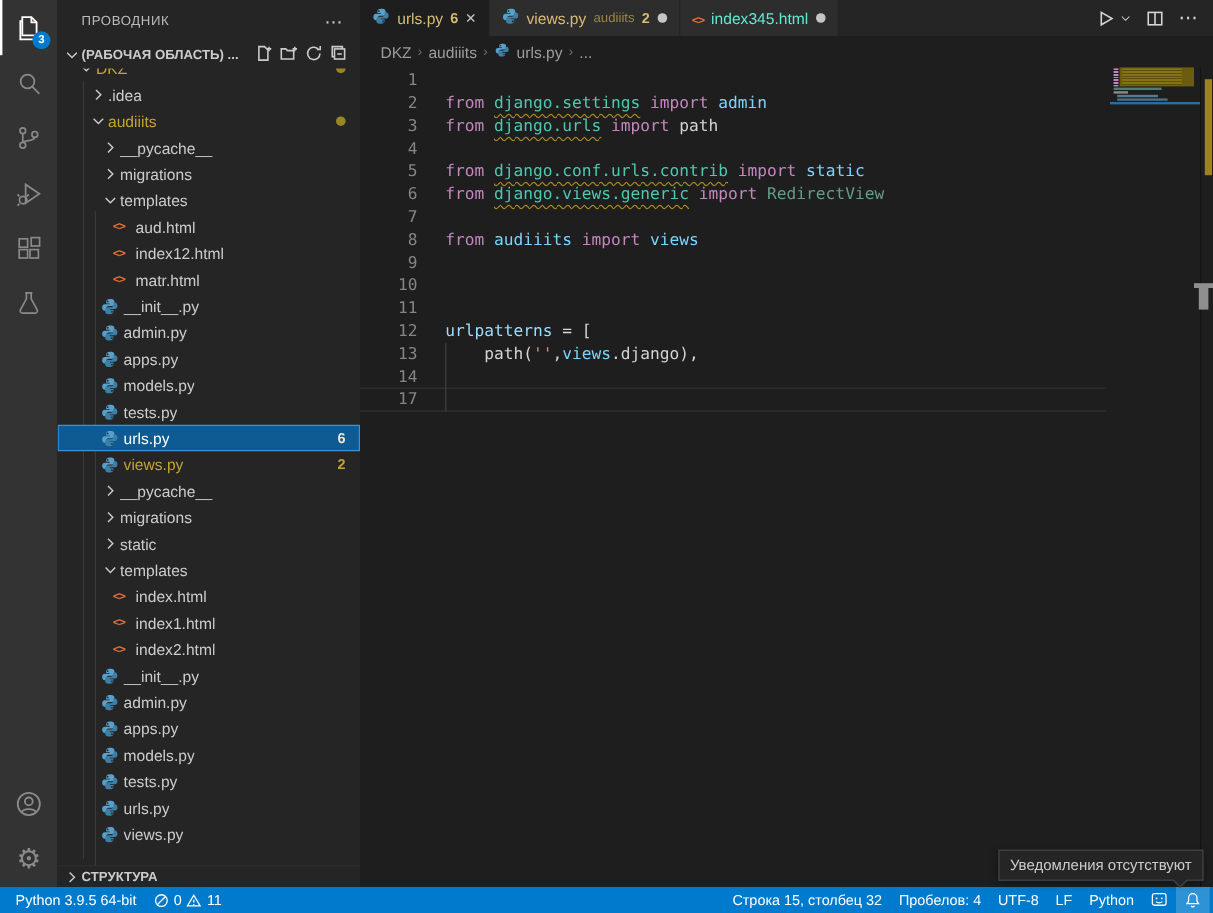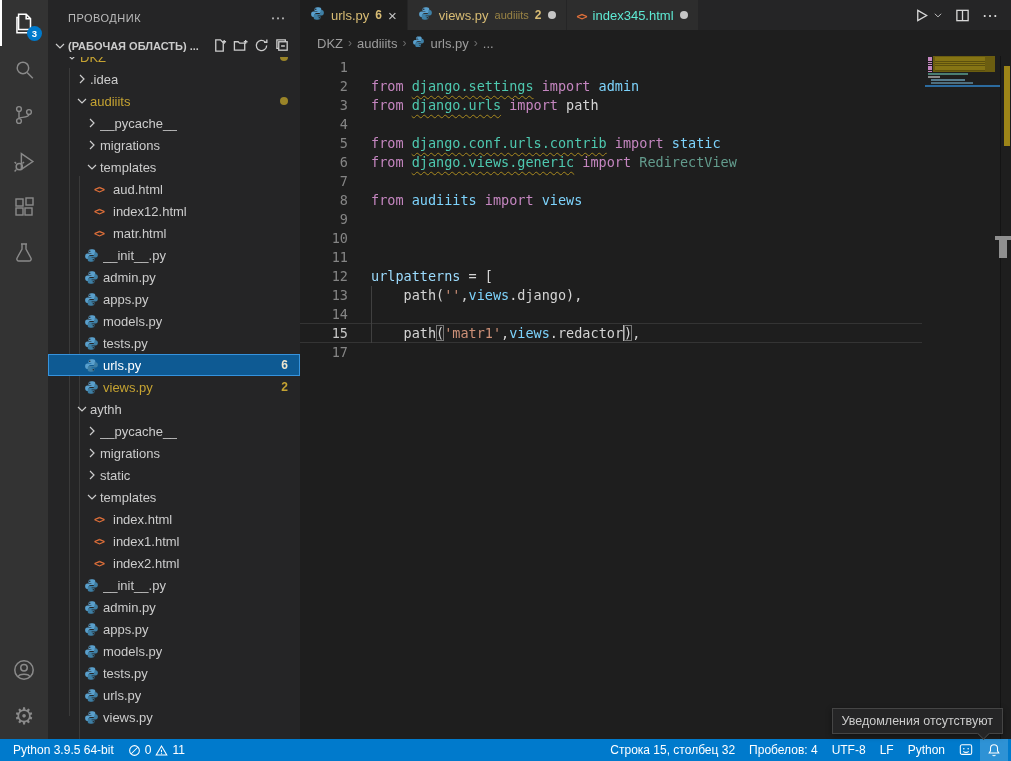--- a/index.html
+++ b/index.html
@@ -328,58 +328,50 @@
             <svg width="15" height="15" viewBox="0 0 16 16">
               <path d="M7.8 1.3c-1.8 0-3 .8-3 2.4v1.5h3.1v.7H3.5c-1.5 0-2.3 1.2-2.3 2.8 0 1.6.8 2.9 2.3 2.9h1.3V9.7c0-1.2 1-2.2 2.2-2.2h3c1.2 0 2.1-1 2.1-2.2V3.7c0-1.6-1.2-2.4-2.7-2.4z" fill="#5aa0cd"></path>
               <circle cx="6.1" cy="3.4" r=".8" fill="#252526"></circle>
               <path d="M8.2 14.7c1.8 0 3-.8 3-2.4v-1.5H8.1v-.7h4.4c1.5 0 2.3-1.2 2.3-2.8 0-1.6-.8-2.9-2.3-2.9h-1.3v1.9c0 1.2-1 2.2-2.2 2.2H6c-1.2 0-2.1 1-2.1 2.2v1.6c0 1.6 1.2 2.4 2.7 2.4z" fill="#3e7fa5"></path>
               <circle cx="9.9" cy="12.6" r=".8" fill="#252526"></circle>
             </svg>
           </span>
           <span class="row-label">views.py</span>
           <span class="row-right"><span class="num-badge">2</span></span>
         </div>
-        <div class="tree-row" style="padding-left: 26px;">
+        <div class="tree-row" style="padding-left: 36px;">
+          <span class="twisty">
+            <svg width="16" height="16" viewBox="0 0 16 16">
+              <path d="M6 4l4 4-4 4" stroke="#cccccc" fill="none" stroke-width="1.2"></path>
+            </svg>
+          </span>
+          <span class="row-label">__pycache__</span>
+        </div>
+        <div class="tree-row" style="padding-left: 36px;">
+          <span class="twisty">
+            <svg width="16" height="16" viewBox="0 0 16 16">
+              <path d="M6 4l4 4-4 4" stroke="#cccccc" fill="none" stroke-width="1.2"></path>
+            </svg>
+          </span>
+          <span class="row-label">migrations</span>
+        </div>
+        <div class="tree-row" style="padding-left: 36px;">
+          <span class="twisty">
+            <svg width="16" height="16" viewBox="0 0 16 16">
+              <path d="M6 4l4 4-4 4" stroke="#cccccc" fill="none" stroke-width="1.2"></path>
+            </svg>
+          </span>
+          <span class="row-label">static</span>
+        </div>
+        <div class="tree-row" style="padding-left: 36px;">
           <span class="twisty">
             <svg width="16" height="16" viewBox="0 0 16 16">
               <path d="M4 6l4 4 4-4" stroke="#cccccc" fill="none" stroke-width="1.2"></path>
             </svg>
           </span>
-          <span class="row-label">aythh</span>
-        </div>
-        <div class="tree-row" style="padding-left: 36px;">
-          <span class="twisty">
-            <svg width="16" height="16" viewBox="0 0 16 16">
-              <path d="M6 4l4 4-4 4" stroke="#cccccc" fill="none" stroke-width="1.2"></path>
-            </svg>
-          </span>
-          <span class="row-label">__pycache__</span>
-        </div>
-        <div class="tree-row" style="padding-left: 36px;">
-          <span class="twisty">
-            <svg width="16" height="16" viewBox="0 0 16 16">
-              <path d="M6 4l4 4-4 4" stroke="#cccccc" fill="none" stroke-width="1.2"></path>
-            </svg>
-          </span>
-          <span class="row-label">migrations</span>
-        </div>
-        <div class="tree-row" style="padding-left: 36px;">
-          <span class="twisty">
-            <svg width="16" height="16" viewBox="0 0 16 16">
-              <path d="M6 4l4 4-4 4" stroke="#cccccc" fill="none" stroke-width="1.2"></path>
-            </svg>
-          </span>
-          <span class="row-label">static</span>
-        </div>
-        <div class="tree-row" style="padding-left: 36px;">
-          <span class="twisty">
-            <svg width="16" height="16" viewBox="0 0 16 16">
-              <path d="M4 6l4 4 4-4" stroke="#cccccc" fill="none" stroke-width="1.2"></path>
-            </svg>
-          </span>
           <span class="row-label">templates</span>
         </div>
         <div class="tree-row" style="padding-left: 46px;">
           <span class="ficon">
             <span class="html-ico">&lt;&gt;</span>
           </span>
           <span class="row-label">index.html</span>
         </div>
         <div class="tree-row" style="padding-left: 46px;">
           <span class="ficon">
@@ -464,20 +456,28 @@
             <svg width="15" height="15" viewBox="0 0 16 16">
               <path d="M7.8 1.3c-1.8 0-3 .8-3 2.4v1.5h3.1v.7H3.5c-1.5 0-2.3 1.2-2.3 2.8 0 1.6.8 2.9 2.3 2.9h1.3V9.7c0-1.2 1-2.2 2.2-2.2h3c1.2 0 2.1-1 2.1-2.2V3.7c0-1.6-1.2-2.4-2.7-2.4z" fill="#5aa0cd"></path>
               <circle cx="6.1" cy="3.4" r=".8" fill="#252526"></circle>
               <path d="M8.2 14.7c1.8 0 3-.8 3-2.4v-1.5H8.1v-.7h4.4c1.5 0 2.3-1.2 2.3-2.8 0-1.6-.8-2.9-2.3-2.9h-1.3v1.9c0 1.2-1 2.2-2.2 2.2H6c-1.2 0-2.1 1-2.1 2.2v1.6c0 1.6 1.2 2.4 2.7 2.4z" fill="#3e7fa5"></path>
               <circle cx="9.9" cy="12.6" r=".8" fill="#252526"></circle>
             </svg>
           </span>
           <span class="row-label">views.py</span>
         </div>
       </div>
+    <div class="sb-outline">
+      <span class="twisty" id="out-chevron">
+          <svg width="16" height="16" viewBox="0 0 16 16">
+            <path d="M6 4l4 4-4 4" stroke="#cccccc" fill="none" stroke-width="1.2"></path>
+          </svg>
+        </span>
+      <span>СТРУКТУРА</span>
+    </div>
   </div>
 
   <div class="editor">
     <div class="tabbar" id="tabbar">
         <div class="tab active t1">
           <span><svg width="15" height="15" viewBox="0 0 16 16">
               <path d="M7.8 1.3c-1.8 0-3 .8-3 2.4v1.5h3.1v.7H3.5c-1.5 0-2.3 1.2-2.3 2.8 0 1.6.8 2.9 2.3 2.9h1.3V9.7c0-1.2 1-2.2 2.2-2.2h3c1.2 0 2.1-1 2.1-2.2V3.7c0-1.6-1.2-2.4-2.7-2.4z" fill="#5aa0cd"></path>
               <circle cx="6.1" cy="3.4" r=".8" fill="#252526"></circle>
               <path d="M8.2 14.7c1.8 0 3-.8 3-2.4v-1.5H8.1v-.7h4.4c1.5 0 2.3-1.2 2.3-2.8 0-1.6-.8-2.9-2.3-2.9h-1.3v1.9c0 1.2-1 2.2-2.2 2.2H6c-1.2 0-2.1 1-2.1 2.2v1.6c0 1.6 1.2 2.4 2.7 2.4z" fill="#3e7fa5"></path>
               <circle cx="9.9" cy="12.6" r=".8" fill="#252526"></circle>
@@ -597,24 +597,20 @@
           <div class="cl">
             <span class="ln">12</span>
             <span class="ct"><span class="tk-var">urlpatterns</span><span class="tk-pln"> = [</span></span>
           </div>
           <div class="cl">
             <span class="ln">13</span>
             <span class="ct"><span class="tk-pln">    path(</span><span class="tk-str">''</span><span class="tk-pln">,</span><span class="tk-id">views</span><span class="tk-pln">.django),</span></span>
           </div>
           <div class="cl">
             <span class="ln">14</span>
-          </div>
-          <div class="cl cur-ln">
-            <span class="ln">15</span>
-            <span class="ct"><span class="tk-pln">    path</span><span class="tk-bm">(</span><span class="tk-str">'matr1'</span><span class="tk-pln">,</span><span class="tk-id">views</span><span class="tk-pln">.redactor</span><span class="tk-cur"></span><span class="tk-bm">)</span><span class="tk-pln">,</span></span>
           </div>
           <div class="cl">
             <span class="ln">17</span>
             <span class="ct"></span>
           </div>
         </div>
       <div class="minimap">
         <div class="mm" style="left:3px;top:1px;width:4px;height:15px;background:repeating-linear-gradient(#c586c0 0 1.5px,transparent 1.5px 2.3px);"></div>
         <div class="mm" style="left:8px;top:0;width:62px;height:16px;background:#6b5d10;"></div>
         <div class="mm" style="left:10px;top:1px;width:50px;height:14px;background:repeating-linear-gradient(#857414 0 1.5px,#5c500e 1.5px 2.3px);"></div>

